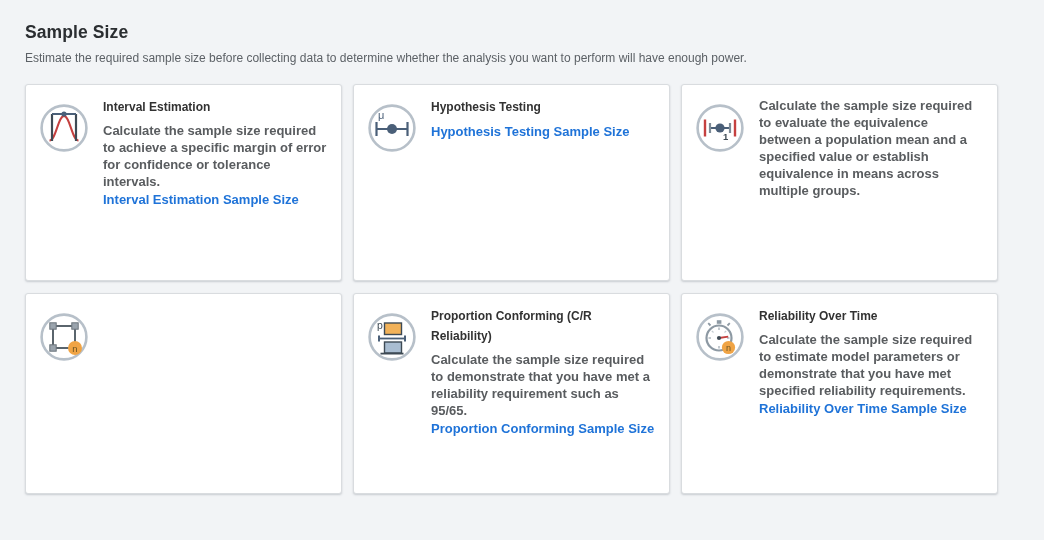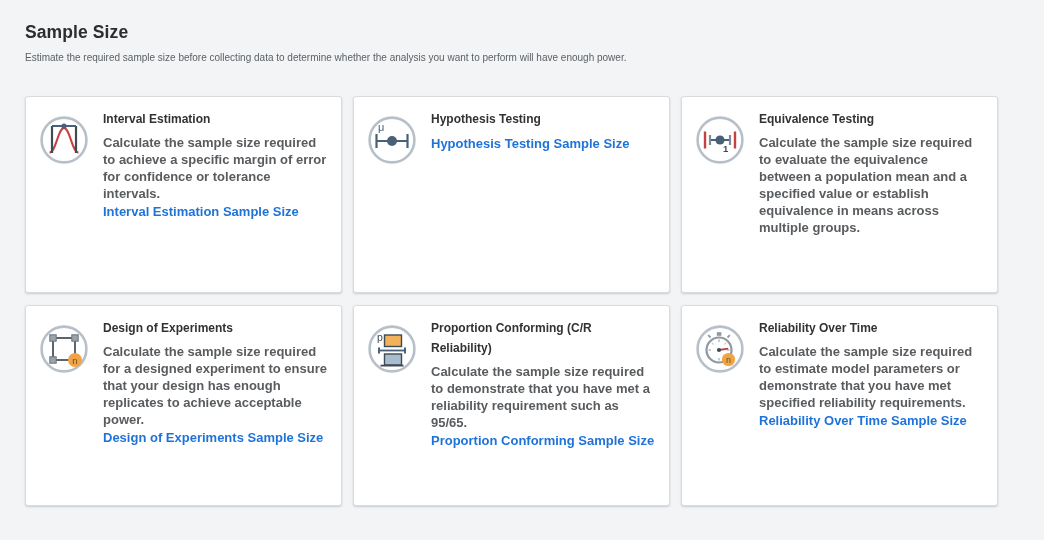--- a/index.html
+++ b/index.html
@@ -11,22 +11,22 @@
     color:#333;
     overflow:hidden;
   }
   .page { padding:22px 9px 0 25px; }
   .page-title {
     margin:0 0 7px 0;
     font-size:17.5px; font-weight:700; color:#2b2e31;
     letter-spacing:.1px;
   }
   .page-subtitle {
-    margin:0 0 30px 0;
-    font-size:10px; color:#5c6166; line-height:16px;
+    margin:0 0 18px 0;
+    font-size:12px; color:#5c6166; line-height:16px;
   }
   .grid {
     display:grid;
     grid-template-columns:317px 317px 317px;
     grid-template-rows:197px 201px;
     column-gap:11px; row-gap:12px;
   }
   .card {
     background:#ffffff;
     border:1px solid #d9dcdf;
@@ -106,41 +106,35 @@
           <line x1="10" y1="16.5" x2="10" y2="33.5" stroke="#c5403f" stroke-width="2.4"></line>
           <line x1="40" y1="16.5" x2="40" y2="33.5" stroke="#c5403f" stroke-width="2.4"></line>
           <line x1="14.5" y1="25" x2="35.5" y2="25" stroke="#4a5f78" stroke-width="2"></line>
           <line x1="15" y1="20" x2="15" y2="30" stroke="#7d8a96" stroke-width="2.2"></line>
           <line x1="35" y1="20" x2="35" y2="30" stroke="#7d8a96" stroke-width="2.2"></line>
           <circle cx="25" cy="25" r="4.6" fill="#4a5f78"></circle>
           <text x="28" y="37" font-size="9.5" font-weight="bold" fill="#3e4a54">1</text>
         </svg>
       </div>
       <div class="card-body">
-        <h2 class="card-title">Equivalence Testing</h2>
         <p class="card-desc">Calculate the sample size required to evaluate the equivalence between a population mean and a specified value or establish equivalence in means across multiple groups.</p>
       </div>
     </div>
 
     <div class="card">
       <div class="icon-wrap">
         <svg width="50" height="50" viewBox="0 0 50 50">
           <circle cx="25" cy="25" r="22.4" fill="none" stroke="#b7c0c9" stroke-width="2.6"></circle>
           <rect x="14" y="14" width="22" height="22" fill="none" stroke="#3e4a54" stroke-width="1.7"></rect>
           <rect x="10.8" y="10.8" width="6.4" height="6.4" fill="#9aa4ad" stroke="#6b747c" stroke-width="1"></rect>
           <rect x="32.8" y="10.8" width="6.4" height="6.4" fill="#9aa4ad" stroke="#6b747c" stroke-width="1"></rect>
           <rect x="10.8" y="32.8" width="6.4" height="6.4" fill="#9aa4ad" stroke="#6b747c" stroke-width="1"></rect>
           <circle cx="36" cy="36" r="7" fill="#f0a445"></circle>
           <text x="36" y="39.6" font-size="9.5" fill="#6b5523" text-anchor="middle">n</text>
         </svg>
-      </div>
-      <div class="card-body">
-        <h2 class="card-title">Design of Experiments</h2>
-        <p class="card-desc">Calculate the sample size required for a designed experiment to ensure that your design has enough replicates to achieve acceptable power.</p>
-        <a class="card-link">Design of Experiments Sample Size</a>
       </div>
     </div>
 
     <div class="card">
       <div class="icon-wrap">
         <svg width="50" height="50" viewBox="0 0 50 50">
           <circle cx="25" cy="25" r="22.4" fill="none" stroke="#b7c0c9" stroke-width="2.6"></circle>
           <text x="10" y="17" font-size="10.5" fill="#3e4a54">p</text>
           <rect x="17.5" y="11" width="17" height="11.5" fill="#f2b259" stroke="#3e4a54" stroke-width="1.4"></rect>
           <line x1="12" y1="26.5" x2="38" y2="26.5" stroke="#4a5f78" stroke-width="1.8"></line>

